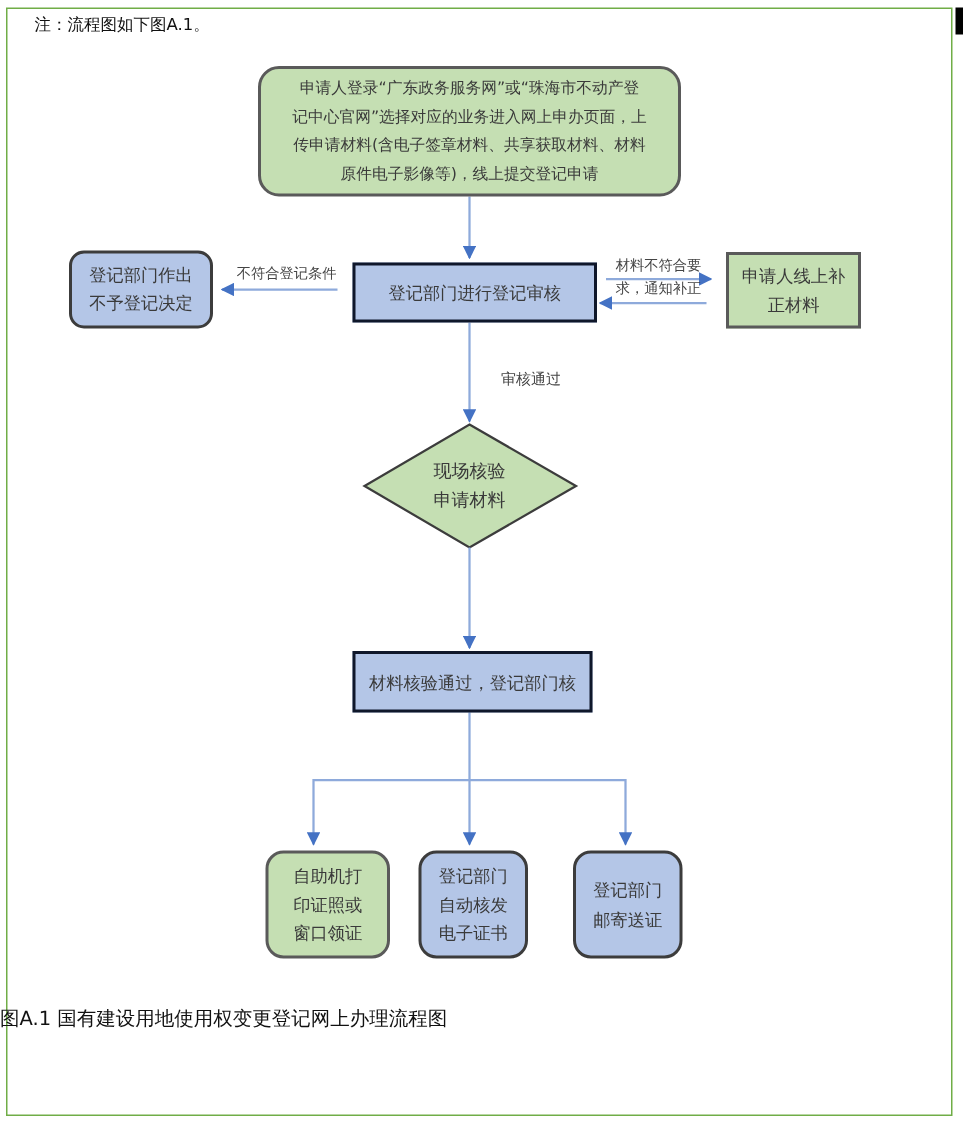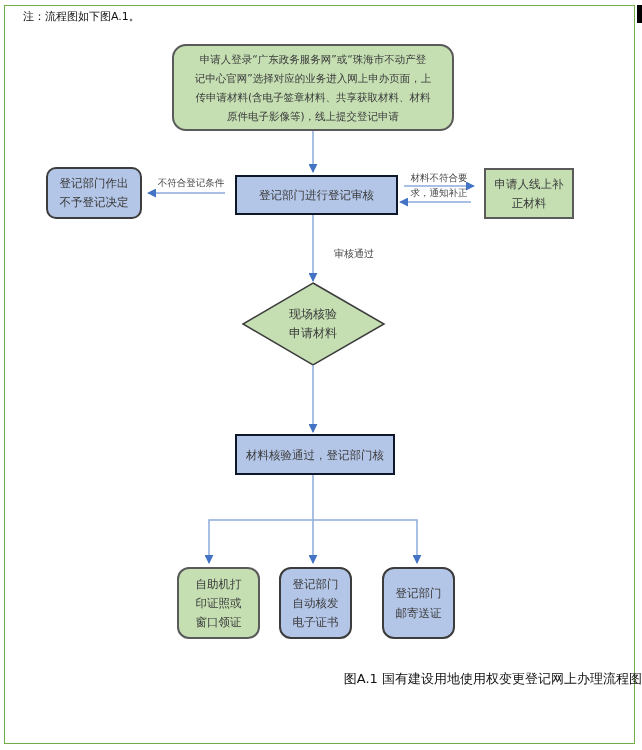--- a/index.html
+++ b/index.html
@@ -12,21 +12,21 @@
           font-family: "DejaVu Sans", sans-serif; }
   svg.flow { position: absolute; left: 0; top: 0; }
   .node { position: absolute; box-sizing: border-box; display: flex; align-items: center;
           justify-content: center; text-align: center; font-size: 11.5px; line-height: 19px;
           color: #3a3a3a; font-family: "DejaVu Sans", sans-serif; }
   .green-round { background: #c5dfb3; border: 2px solid #5a5a5a; border-radius: 14px; }
   .blue-round { background: #b4c6e7; border: 2px solid #3c3c3c; border-radius: 10px; }
   .blue-rect { background: #b4c6e7; border: 2px solid #0f172a; }
   .edge-label { position: absolute; font-size: 9.5px; color: #444; text-align: center;
                 line-height: 15px; font-family: "DejaVu Sans", sans-serif; }
-  .caption { position: absolute; left: 0; width: 642px; top: 670px; text-align: right;
+  .caption { position: absolute; left: 0; width: 642px; top: 670px; text-align: left;
              font-size: 13px; color: #111; font-family: "DejaVu Sans", sans-serif; }
   .diamond-text { position: absolute; text-align: center; font-size: 12px; line-height: 19px;
                   color: #3a3a3a; font-family: "DejaVu Sans", sans-serif; }
 </style>
 </head>
 <body>
 
 <div class="frame"></div>
 <div class="rightbar"></div>
 <div class="note">注：流程图如下图A.1。</div>

